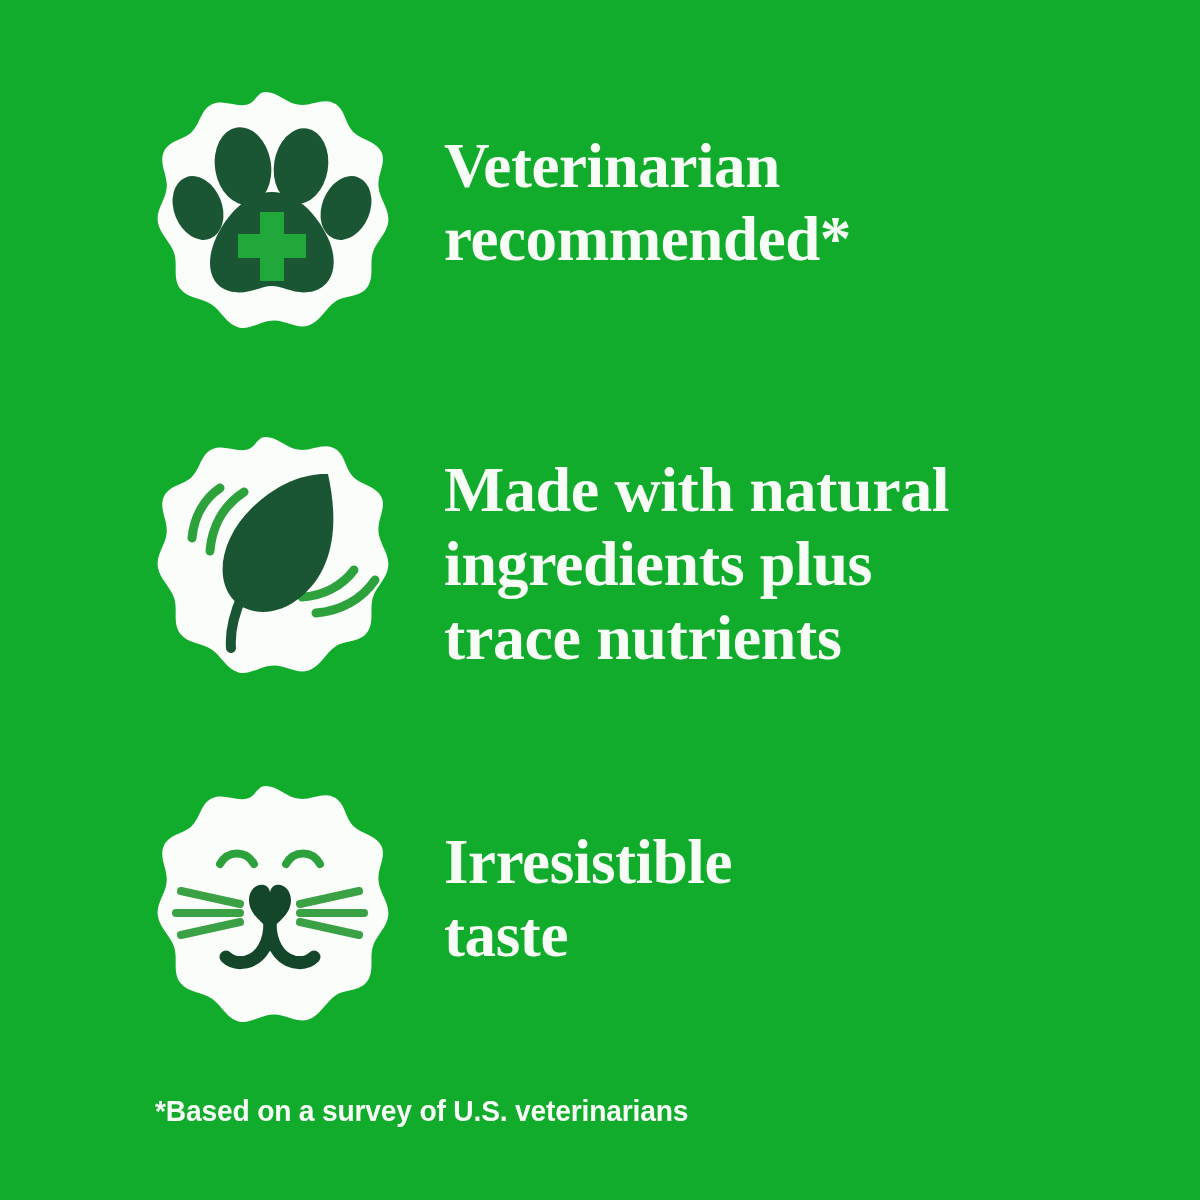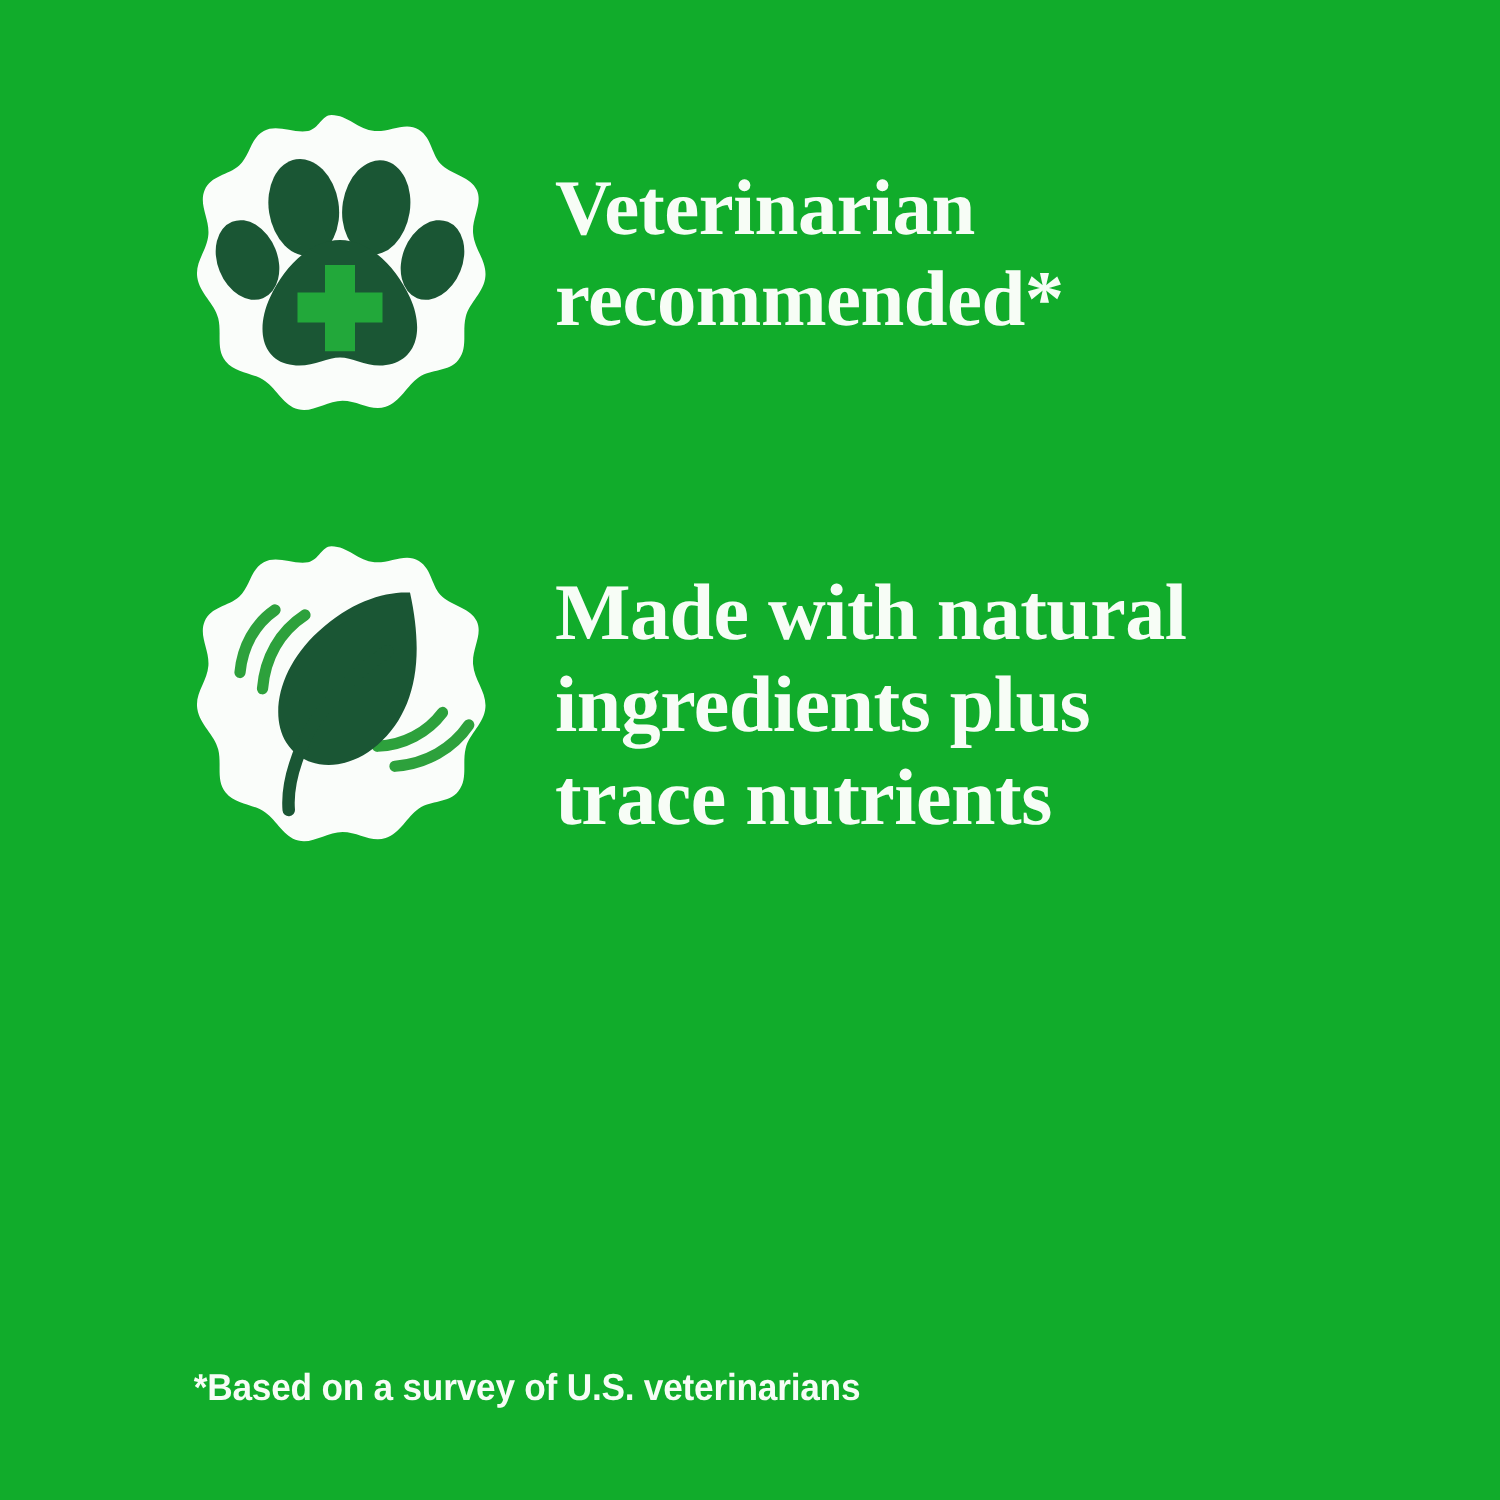--- a/index.html
+++ b/index.html
@@ -187,16 +187,74 @@
 
         <path d="M160 88 C128 110 104 135 92 163 C82 186 80 203 81 215" stroke="#1a5634" stroke-width="10" fill="none" stroke-linecap="round"></path>
       </svg>
     </div>
 
     <div class="benefit-text">Made with natural
 ingredients plus
 trace nutrients</div>
   </div>
 
+  <div class="benefit-row" id="row-2">
+
+    <div class="badge-wrap">
+      <svg viewBox="0 0 240 246" xmlns="http://www.w3.org/2000/svg" aria-hidden="true">
+        <path fill="#fafdfa" d="
+          M120 0
+          C133 0 142 12 155 13
+          C168 14 180 5 191 12
+          C202 19 201 33 210 41
+          C219 49 233 50 238 61
+          C243 72 234 83 235 96
+          C236 109 246 118 245 131
+          C244 144 232 152 229 164
+          C226 176 231 189 223 199
+          C215 209 201 206 191 213
+          C181 220 176 233 164 237
+          C152 241 142 232 129 232
+          C116 232 105 242 93 239
+          C81 236 76 223 66 216
+          C56 209 42 210 34 200
+          C26 190 31 177 28 165
+          C25 153 13 145 11 132
+          C9 119 19 110 20 97
+          C21 84 12 73 17 61
+          C22 49 36 49 45 41
+          C54 33 54 19 65 13
+          C76 7 88 15 101 13
+          C110 11 112 0 120 0
+          Z" transform="translate(-3,4) scale(0.985)"></path>
+
+        <path d="M70 82 C78 68 96 68 104 82" stroke="#2da13c" stroke-width="8" fill="none" stroke-linecap="round"></path>
+        <path d="M136 82 C144 68 162 68 170 82" stroke="#2da13c" stroke-width="8" fill="none" stroke-linecap="round"></path>
+
+        <path d="M31 109 L90 122" stroke="#3aa244" stroke-width="8" stroke-linecap="round"></path>
+        <path d="M26 131 L90 131" stroke="#3aa244" stroke-width="8" stroke-linecap="round"></path>
+        <path d="M31 153 L90 140" stroke="#3aa244" stroke-width="8" stroke-linecap="round"></path>
+
+        <path d="M209 109 L150 122" stroke="#3aa244" stroke-width="8" stroke-linecap="round"></path>
+        <path d="M214 131 L150 131" stroke="#3aa244" stroke-width="8" stroke-linecap="round"></path>
+        <path d="M209 153 L150 140" stroke="#3aa244" stroke-width="8" stroke-linecap="round"></path>
+
+        <path fill="#14472a" d="
+          M120 148
+          C110 139 99 131 99 118
+          C99 108 107 101 114 103
+          C118 104 120 108 120 111
+          C120 108 122 104 126 103
+          C133 101 141 108 141 118
+          C141 131 130 139 120 148 Z"></path>
+
+        <path d="M120 140 C120 160 112 176 96 180 C86 182 80 179 76 175" stroke="#14472a" stroke-width="13" fill="none" stroke-linecap="round"></path>
+        <path d="M120 140 C120 160 128 176 144 180 C154 182 160 179 164 175" stroke="#14472a" stroke-width="13" fill="none" stroke-linecap="round"></path>
+      </svg>
+    </div>
+
+    <div class="benefit-text">Irresistible
+taste</div>
+  </div>
 
   <div id="footnote">*Based on a survey of U.S. veterinarians</div>
 
 </div>
 
 </body></html>

